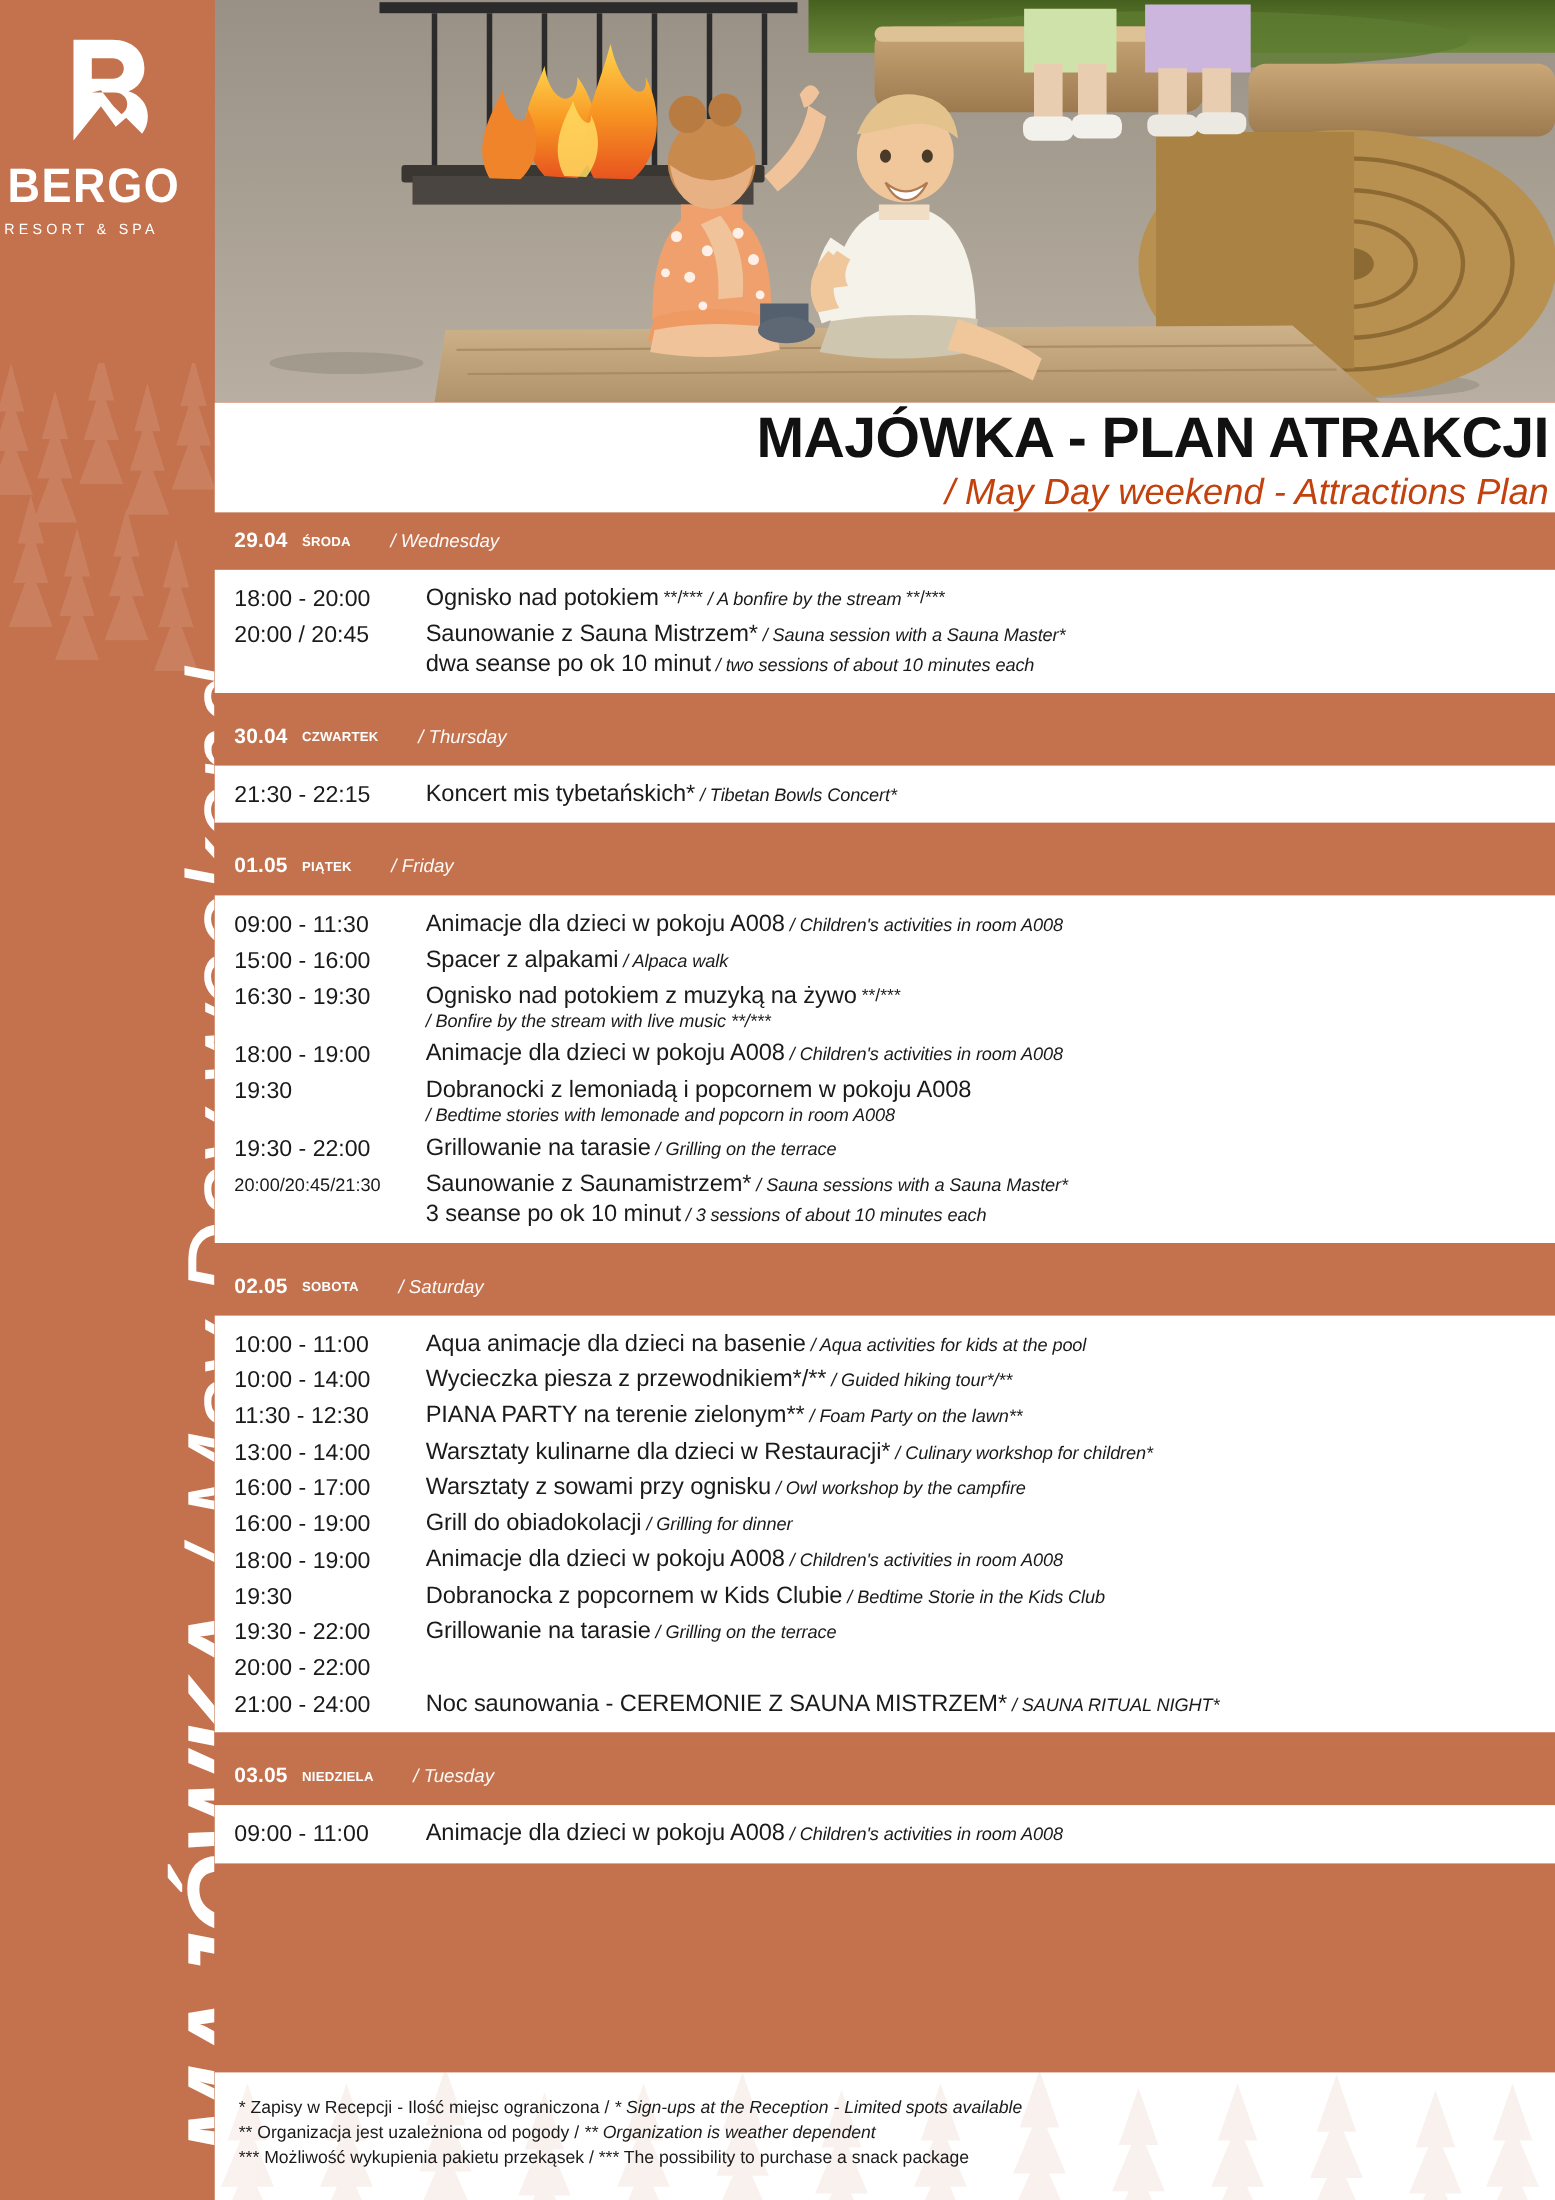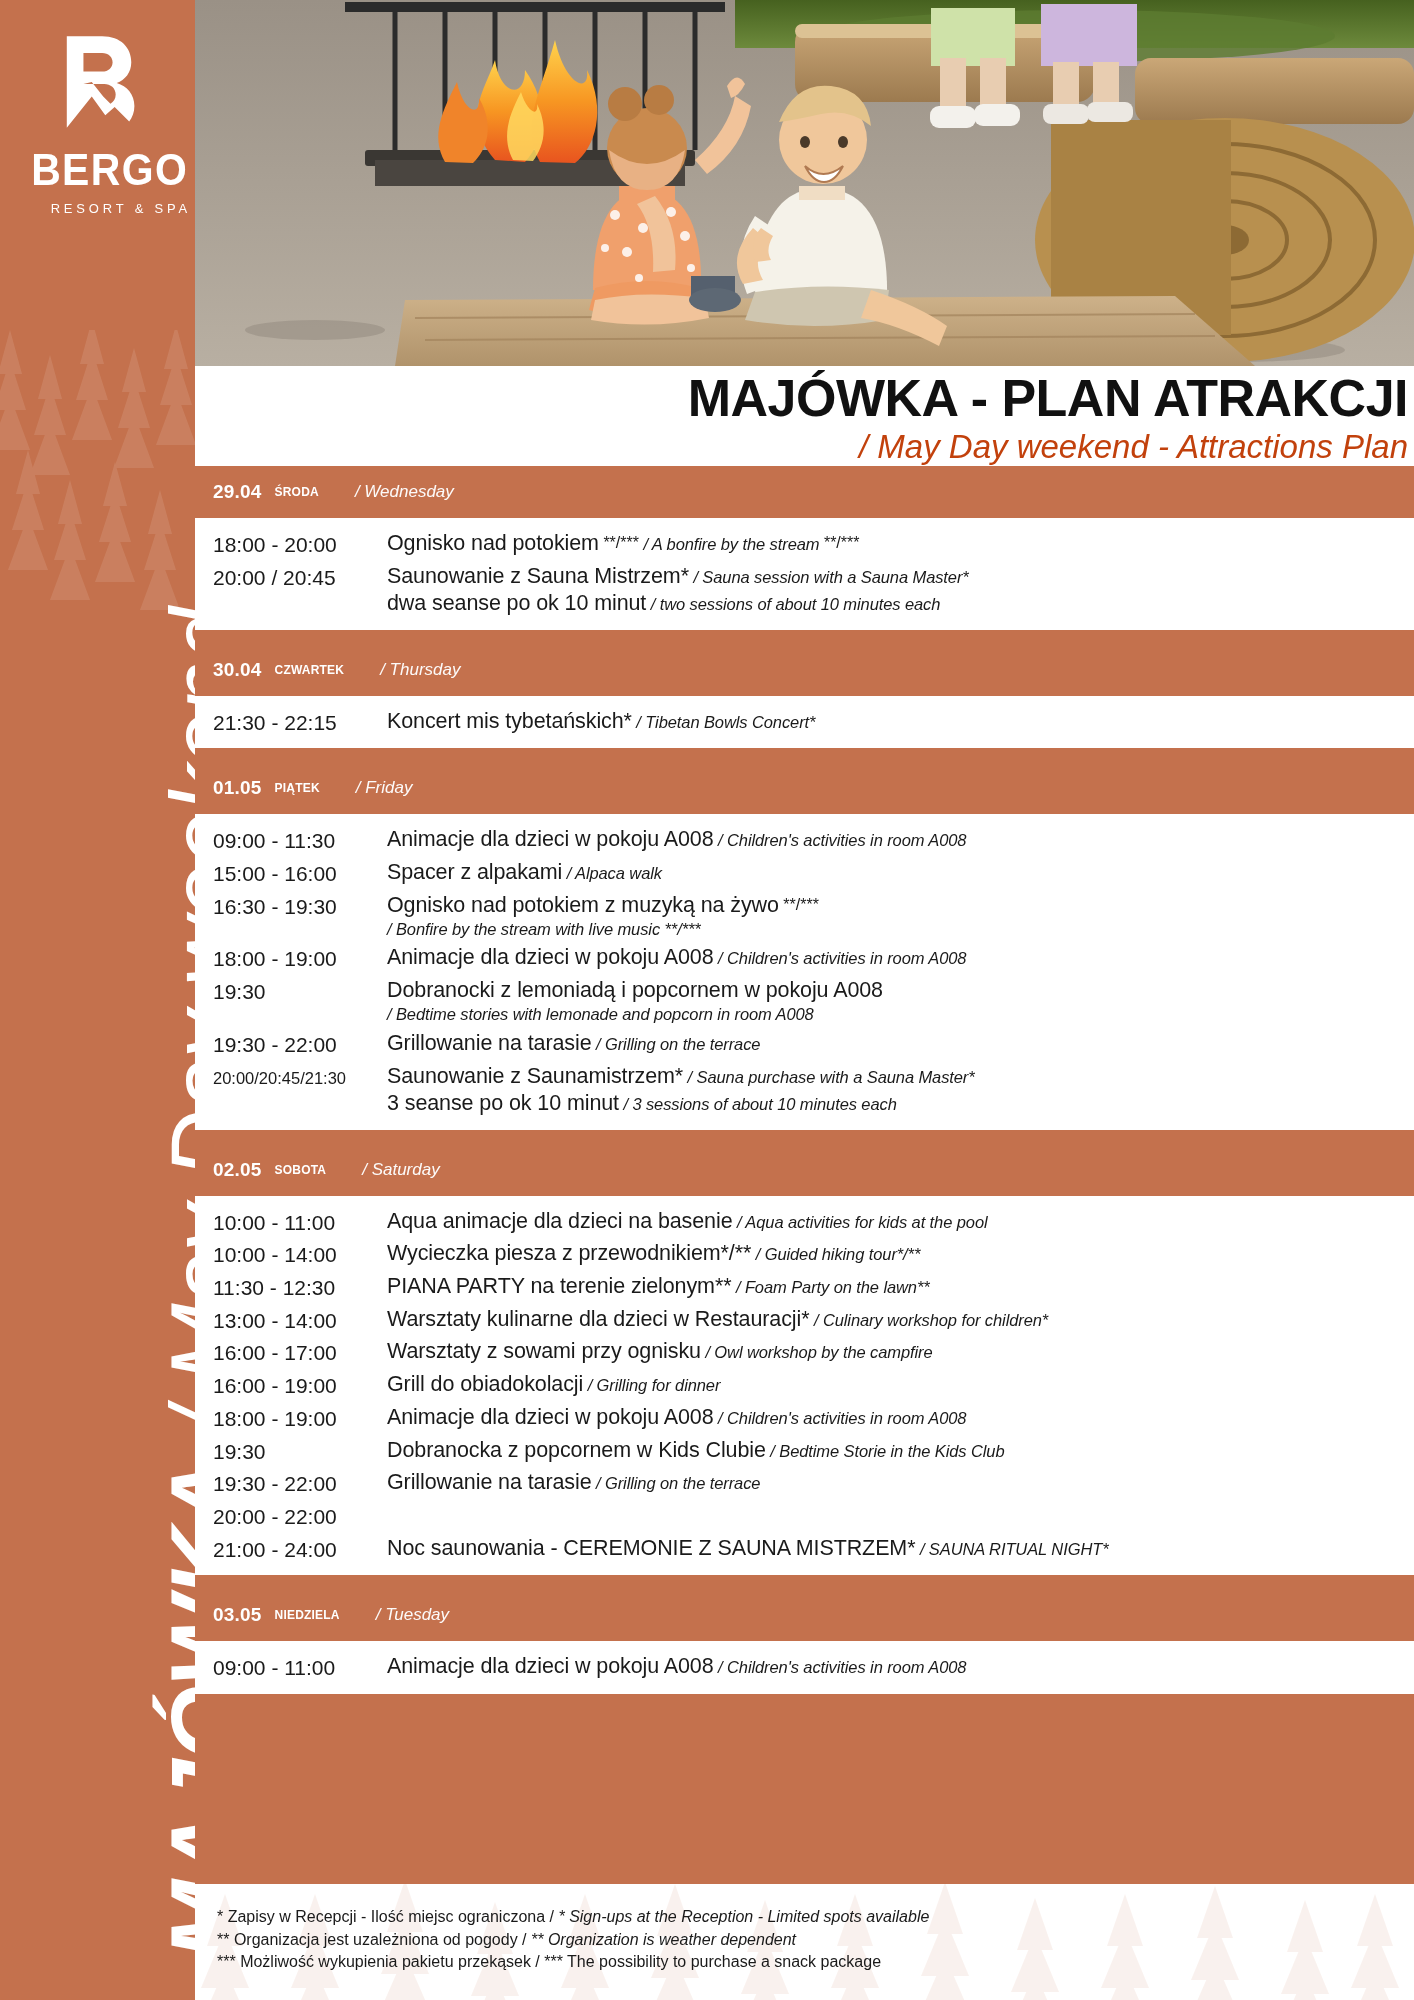--- a/index.html
+++ b/index.html
@@ -30,21 +30,21 @@
   .rail-texture {
     position: absolute;
     left: -10px; top: 330px;
     width: 215px; height: 1670px;
     opacity: .10;
   }
   .logo-wrap {
     position: absolute;
     left: 0; top: 30px;
     width: 195px;
-    text-align: right;
+    text-align: left;
   }
   .logo-mark { width: 104px; height: 104px; display: block; margin: 0 auto 14px auto; }
   .logo-word {
     font-family: "Liberation Sans", sans-serif;
     font-weight: 700;
     font-size: 44px;
     letter-spacing: 1.5px;
     color: #ffffff;
     line-height: 1;
     transform: scaleX(.93);
@@ -474,21 +474,21 @@
           <div class="row">
             <div class="time">19:30</div>
             <div class="desc"><span class="pl">Dobranocki z lemoniadą i popcornem w pokoju A008</span><span class="line2"><span class="en">/ Bedtime stories with lemonade and popcorn in room A008</span></span></div>
           </div>
           <div class="row">
             <div class="time">19:30 - 22:00</div>
             <div class="desc"><span class="pl">Grillowanie na tarasie</span> <span class="en">/ Grilling on the terrace</span></div>
           </div>
           <div class="row">
             <div class="time small">20:00/20:45/21:30</div>
-            <div class="desc"><span class="pl">Saunowanie z Saunamistrzem*</span> <span class="en">/ Sauna purchase with a Sauna Master*</span><span class="line2"><span class="pl">3 seanse po ok 10 minut</span> <span class="en">/ 3 sessions of about 10 minutes each</span></span></div>
+            <div class="desc"><span class="pl">Saunowanie z Saunamistrzem*</span> <span class="en">/ Sauna sessions with a Sauna Master*</span><span class="line2"><span class="pl">3 seanse po ok 10 minut</span> <span class="en">/ 3 sessions of about 10 minutes each</span></span></div>
           </div>
         </div>
         <div class="gap"></div>
         <div class="dayhead">
           <span class="d-date">02.05</span>
           <span class="d-name">SOBOTA</span>
           <span class="d-en">/ Saturday</span>
         </div>
         <div class="panel">
           <div class="row">

